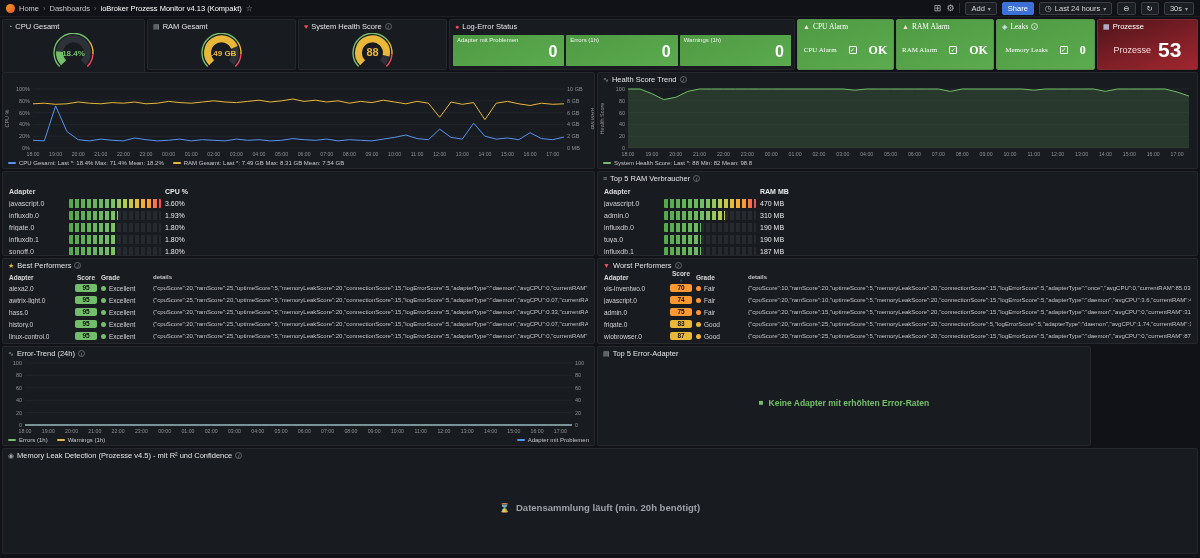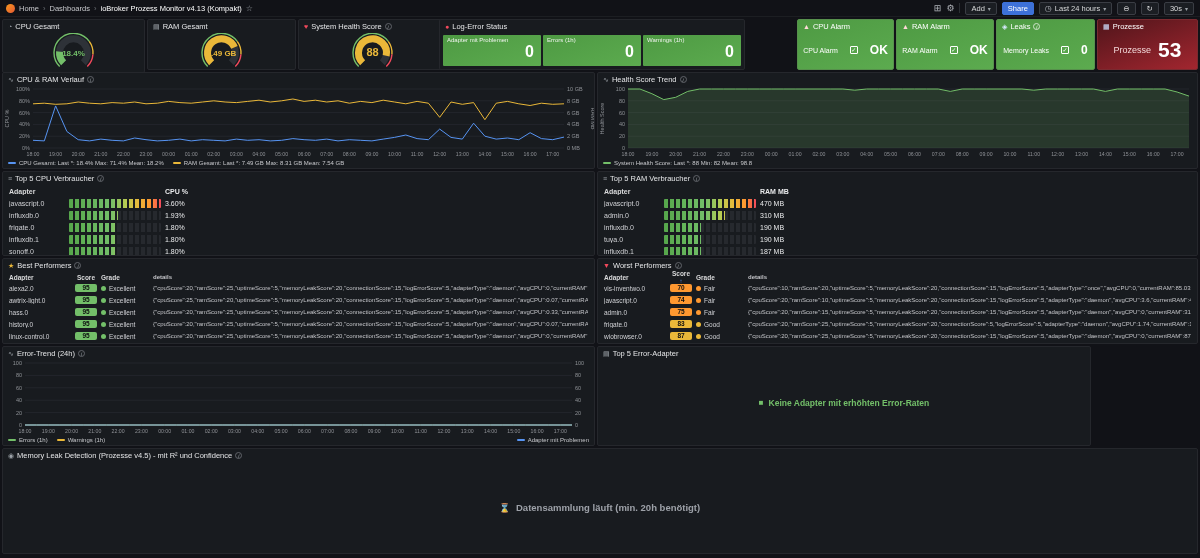--- a/index.html
+++ b/index.html
@@ -16,21 +16,21 @@
   #nav-right{margin-left:auto;display:flex;align-items:center;gap:5px;}
   .nav-icon{color:#aeb1b7;font-size:9px;cursor:pointer;}
   .nav-divider{width:1px;height:10px;background:#2c2f34;}
   .nav-btn{display:inline-flex;align-items:center;gap:3px;height:13px;padding:0 5px;border:1px solid #3a3d44;
     border-radius:2px;background:#1b1e23;color:#d8d9da;font-size:7.5px;font-family:inherit;cursor:pointer;}
   .nav-btn.share{background:#3D71D9;border-color:#3D71D9;color:#fff;}
   .caret{font-size:6px;color:#9aa0a6;}
   .clk{font-size:8px;color:#aeb1b7;}
   
   .panel{position:absolute;background:#181B1F;border:1px solid #25272C;border-radius:2px;overflow:hidden;}
-  .panel.green{background:linear-gradient(160deg,#4E9A43,#5CAB4F);border-color:#57904c;}
+  .panel.green{background:linear-gradient(160deg,#4E9A43,#5CAB4F);border-color:#57904c;font-family:Liberation Serif, serif;}
   .panel.red{background:linear-gradient(160deg,#50151B,#A2262F);border-color:#7a2a30;}
   .panel-header{height:13px;display:flex;align-items:center;gap:3px;padding:0 5px;font-size:7.5px;
     color:#E3E4E6;white-space:nowrap;overflow:hidden;cursor:pointer;}
   .panel.green .panel-header,.panel.red .panel-header{color:#fff;}
   .p-icon{font-size:7px;color:#9aa0a6;}
   .info{width:7px;height:7px;border:1px solid #61646a;border-radius:50%;font-size:5px;line-height:6px;
     text-align:center;color:#9aa0a6;display:inline-block;flex:0 0 auto;font-style:italic;}
   .gauge-body{position:absolute;top:13px;left:0;right:0;bottom:0;text-align:center;}
   
   .le-body{position:absolute;top:13px;left:0;right:0;bottom:0;display:flex;gap:2px;padding:2px 3px 3px 3px;}
@@ -165,21 +165,21 @@
   <div class="gauge-body" id="gauge-health"><svg width="147" height="36">
         <path d="M 63.60 29.70 A 14 14 0 1 1 83.40 29.70" stroke="#2E3238" stroke-width="7" fill="none"></path>
         <path d="M 63.60 29.70 A 14 14 0 1 1 87.16 22.85" stroke="#EAB839" stroke-width="7" fill="none"></path>
         <path d="M 59.71 33.59 A 19.5 19.5 0 1 1 89.28 8.34" stroke="#73BF69" stroke-width="1.4" fill="none"></path>
         <path d="M 89.28 8.34 A 19.5 19.5 0 0 1 92.94 21.33" stroke="#EAB839" stroke-width="1.4" fill="none"></path>
         <path d="M 92.94 21.33 A 19.5 19.5 0 0 1 87.29 33.59" stroke="#F2495C" stroke-width="1.4" fill="none"></path>
         <text x="73.5" y="22.6" text-anchor="middle" font-size="11" font-weight="bold" fill="#EAB839">88</text>
       </svg></div>
 </div>
 
-<div class="panel" style="left:439px;top:19px;width:306px;height:51px">
+<div class="panel" style="left:449px;top:19px;width:346px;height:51px">
   <div class="panel-header">
     <span class="p-icon" style="color:#F2495C">●</span>
     <span>Log-Error Status</span>
   </div>
   <div class="le-body">
     <div class="le-box">
       <span class="le-label">Adapter mit Problemen</span>
       <span class="le-value">0</span>
     </div>
     <div class="le-box">
@@ -235,25 +235,20 @@
     <span class="p-icon" style="color:#cfe0ff">▦</span>
     <span>Prozesse</span>
   </div>
   <div class="proz-body">
     <span class="proz-label">Prozesse</span>
     <span class="proz-value">53</span>
   </div>
 </div>
 
 <div class="panel" style="left:2px;top:72px;width:593px;height:97px">
-  <div class="panel-header">
-    <span class="p-icon">∿</span>
-    <span>CPU &amp; RAM Verlauf</span>
-    <span class="info">i</span>
-  </div>
   <div class="chart-body" id="chart-cpu-ram"><svg width="591" height="71">
         <line x1="30" y1="62" x2="561" y2="62" stroke="#23262C" stroke-width="1"></line>
         <text x="27" y="64" text-anchor="end" font-size="5.5" fill="#8e9196">0%</text>
         <text x="564" y="64" text-anchor="start" font-size="5.5" fill="#8e9196">0 MB</text>
         <line x1="30" y1="50.2" x2="561" y2="50.2" stroke="#23262C" stroke-width="1"></line>
         <text x="27" y="52.2" text-anchor="end" font-size="5.5" fill="#8e9196">20%</text>
         <text x="564" y="52.2" text-anchor="start" font-size="5.5" fill="#8e9196">2 GB</text>
         <line x1="30" y1="38.4" x2="561" y2="38.4" stroke="#23262C" stroke-width="1"></line>
         <text x="27" y="40.4" text-anchor="end" font-size="5.5" fill="#8e9196">40%</text>
         <text x="564" y="40.4" text-anchor="start" font-size="5.5" fill="#8e9196">4 GB</text>
@@ -347,25 +342,20 @@
         <text x="579.063829787234" y="69.5" text-anchor="middle" font-size="5.2" fill="#8e9196">17:00</text>
         <polygon points="30.0,3.0 41.9,3.0 53.9,7.7 65.8,13.6 77.7,11.3 89.7,5.4 101.6,3.0 113.6,3.0 125.5,3.0 137.4,3.0 149.4,3.0 161.3,3.0 173.2,3.0 185.2,3.0 197.1,3.0 209.0,3.0 221.0,3.0 232.9,3.0 244.9,3.0 256.8,4.2 268.7,3.0 280.7,3.0 292.6,3.0 304.5,3.0 316.5,3.0 328.4,3.0 340.3,3.0 352.3,5.4 364.2,3.0 376.1,3.0 388.1,3.0 400.0,3.0 412.0,3.0 423.9,3.0 435.8,4.2 447.8,3.0 459.7,3.0 471.6,3.0 483.6,3.0 495.5,3.0 507.4,5.4 519.4,3.0 531.3,3.0 543.3,3.0 555.2,3.0 567.1,3.0 579.1,6.0 591.0,10.1 591.0,62.0 30,62.0" fill="#73BF69" fill-opacity="0.18" stroke="none"></polygon>
         <polyline points="30.0,3.0 41.9,3.0 53.9,7.7 65.8,13.6 77.7,11.3 89.7,5.4 101.6,3.0 113.6,3.0 125.5,3.0 137.4,3.0 149.4,3.0 161.3,3.0 173.2,3.0 185.2,3.0 197.1,3.0 209.0,3.0 221.0,3.0 232.9,3.0 244.9,3.0 256.8,4.2 268.7,3.0 280.7,3.0 292.6,3.0 304.5,3.0 316.5,3.0 328.4,3.0 340.3,3.0 352.3,5.4 364.2,3.0 376.1,3.0 388.1,3.0 400.0,3.0 412.0,3.0 423.9,3.0 435.8,4.2 447.8,3.0 459.7,3.0 471.6,3.0 483.6,3.0 495.5,3.0 507.4,5.4 519.4,3.0 531.3,3.0 543.3,3.0 555.2,3.0 567.1,3.0 579.1,6.0 591.0,10.1" fill="none" stroke="#73BF69" stroke-width="1"></polyline>
       </svg></div>
   <div class="chart-legend" id="chart-health-legend">
       <span class="lg-item"><span class="lg-swatch" style="background: rgb(115, 191, 105);"></span>System Health Score: Last *: 88   Min: 82   Mean: 98.8</span>
     </div>
 </div>
 
 <div class="panel" style="left:2px;top:171px;width:593px;height:85px">
-  <div class="panel-header">
-    <span class="p-icon">≡</span>
-    <span>Top 5 CPU Verbraucher</span>
-    <span class="info">i</span>
-  </div>
   <div class="t5-body">
     <div class="t5-head">
       <span class="t5-name">Adapter</span>
       <span class="lcd" style="background:none"></span>
       <span class="t5-val">CPU %</span>
     </div>
     <div id="cpu-top5-rows">
         <div class="t5-row">
           <span class="t5-name">javascript.0</span>
           <span class="lcd">

